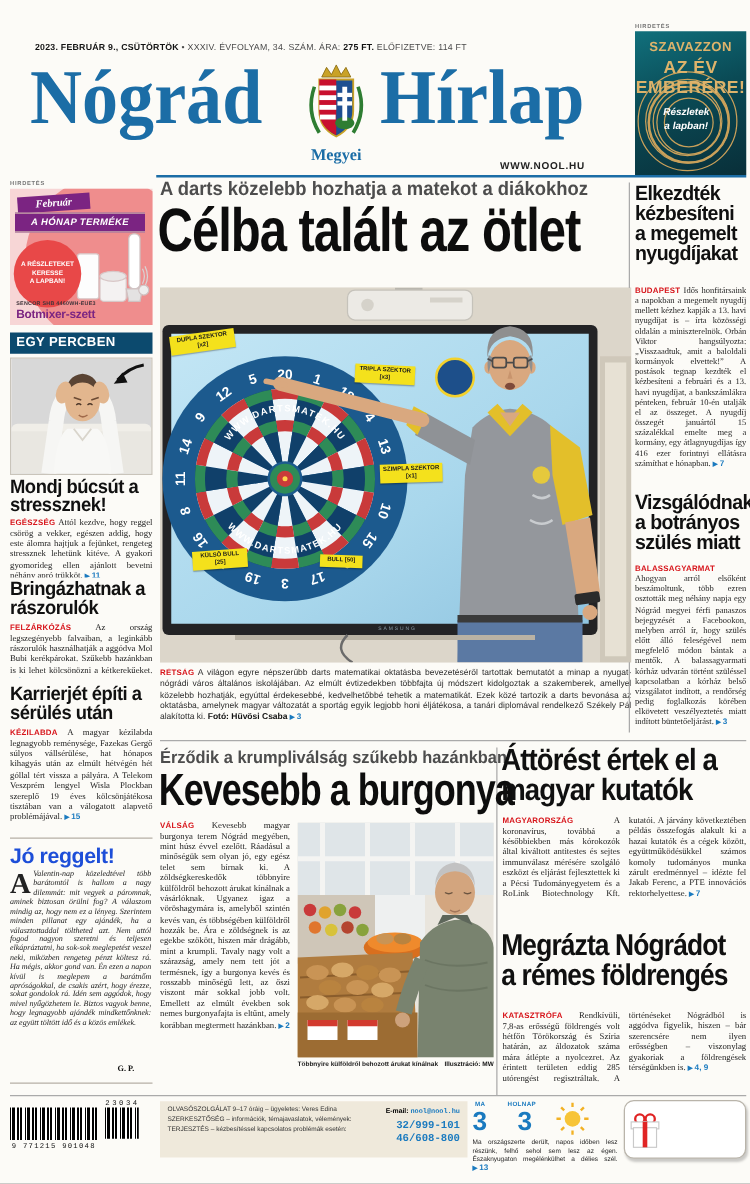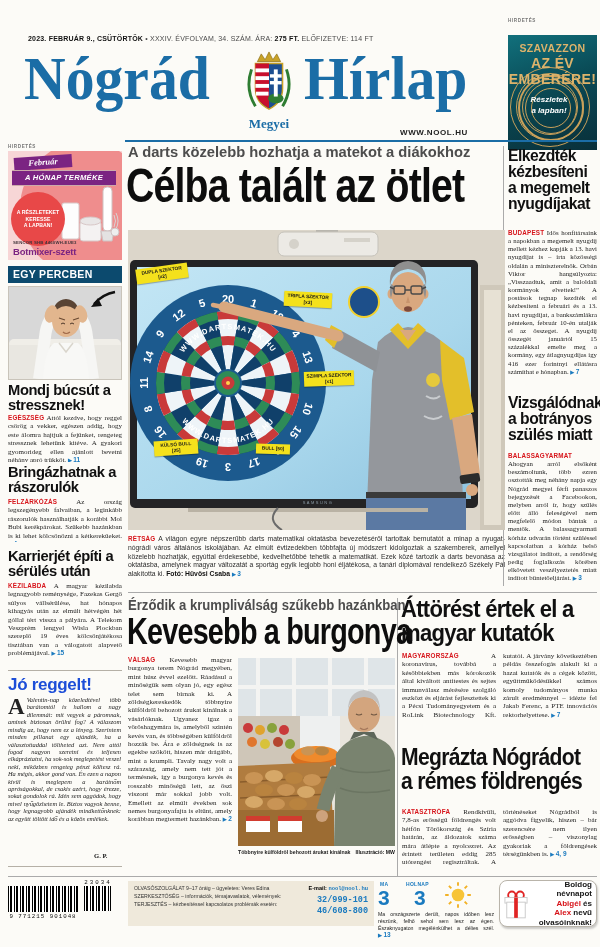--- a/index.html
+++ b/index.html
@@ -43,21 +43,21 @@
   .ntext{font-size:8px;font-weight:bold;line-height:1.18;color:#161616;text-align:right;flex:1;}
   .bars{background:repeating-linear-gradient(90deg,#000 0 1px,#fff 1px 2px,#000 2px 4px,#fff 4px 6px);}
   .bdig{font-family:"Liberation Mono",monospace;font-size:5.8px;color:#111;letter-spacing:1px;text-align:center;}
   .adbox{background:#f7d6d6;overflow:hidden;}
   .blob{position:absolute;border-radius:50%;background:#ef8d8d;}
   .ribbon1{position:absolute;background:#7b2482;color:#fff;font-family:"Liberation Serif",serif;font-style:italic;font-weight:bold;font-size:8.5px;text-align:center;transform:rotate(-4deg);line-height:13px;}
   .ribbon2{position:absolute;background:#7b2482;color:#fff;font-style:italic;font-weight:bold;font-size:7.6px;text-align:center;line-height:14px;letter-spacing:.3px;border-top:1px solid #caa;border-bottom:1px solid #caa;}
   .adcirc{position:absolute;width:54px;height:54px;border-radius:50%;background:#e84848;color:#fff;font-weight:bold;font-size:5.2px;line-height:1.3;text-align:center;display:flex;align-items:center;justify-content:center;padding:2px;box-sizing:border-box;}
   .admodel{position:absolute;font-size:4.3px;font-weight:bold;color:#40343a;letter-spacing:.2px;}
   .adname{position:absolute;font-size:9.5px;font-weight:bold;color:#7b2482;letter-spacing:-.2px;}
-  .promo{background:linear-gradient(160deg,#11707c,#0a4a55 45%,#092f39);overflow:hidden;margin-top:10px;}
+  .promo{background:linear-gradient(160deg,#11707c,#0a4a55 45%,#092f39);overflow:hidden;}
   .promo .g1{position:absolute;left:0;right:0;text-align:center;color:#ddb36b;font-weight:bold;letter-spacing:.4px;}
   .rings{position:absolute;border:2px solid #c9a05a;border-radius:50%;}
   .rings::before,.rings::after{content:"";position:absolute;border:1px solid #c9a05a;border-radius:50%;}
   .rings::before{inset:5px;}
   .rings::after{inset:11px;}
   .ptxt{position:absolute;color:#fff;font-style:italic;font-weight:bold;font-size:8px;text-align:center;z-index:2;}
   .vr{background:#aaa;width:1px;}
   .hr2{background:#aaa;height:1px;}
   .pcap{display:flex;justify-content:space-between;font-size:5.2px;font-weight:bold;color:#222;white-space:nowrap;overflow:hidden;}
 </style>
@@ -144,21 +144,21 @@
     <path d="M52 37 q2 -2 4 0 M61 37 q2 -2 4 0" stroke="#4a3527" stroke-width="1" fill="none"></path>
     <path d="M54 45 q3 3 7 0" stroke="#a06a4a" stroke-width="1.2" fill="none"></path>
     <path d="M106 5 Q94 7 85 17" stroke="#111" stroke-width="2.4" fill="none"></path>
     <path d="M89 11 L82 20 L93 19 Z" fill="#111"></path>
   </svg>
 
   <div class="abs t" style="left:8px;top:382px;width:120px;font-size:15.5px;">Mondj búcsút a stressznek!</div>
   <p class="abs body" style="left:8px;top:414px;width:114px;height:48px;margin:0;"><span class="tag">EGÉSZSÉG</span> <span>Attól kezdve, hogy reggel csörög a vekker, egészen addig, hogy este álomra hajtjuk a fejünket, rengeteg stressznek lehetünk kitéve. A gyakori gyomorideg ellen ajánlott bevetni néhány apró trükköt.</span> <span class="pg">11</span></p>
 
   <div class="abs t" style="left:8px;top:464px;width:120px;font-size:15.5px;">Bringázhatnak a rászorulók</div>
-  <p class="abs body" style="left:8px;top:498px;width:114px;height:44px;margin:0;"><span class="tag">FELZÁRKÓZÁS</span> <span>Az ország legszegényebb falvaiban, a leginkább rászorulók használhatják a korábbi Mol Bubi kerékpárokat. Szűkebb hazánkban is ki lehet kölcsönözni a kétkerekűeket.</span> <span class="pg">4</span></p>
+  <p class="abs body" style="left:8px;top:498px;width:114px;height:44px;margin:0;"><span class="tag">FELZÁRKÓZÁS</span> <span>Az ország legszegényebb falvaiban, a leginkább rászorulók használhatják a aggódva Mol Bubi kerékpárokat. Szűkebb hazánkban is ki lehet kölcsönözni a kétkerekűeket.</span> <span class="pg">4</span></p>
 
   <div class="abs t" style="left:8px;top:548px;width:120px;font-size:15.5px;">Karrierjét építi a sérülés után</div>
   <p class="abs body" style="left:8px;top:582px;width:114px;height:84px;margin:0;"><span class="tag">KÉZILABDA</span> <span>A magyar kézilabda legnagyobb reménysége, Fazekas Gergő súlyos vállsérülése, hat hónapos kihagyás után az elmúlt hétvégén hét góllal tért vissza a pályára. A Telekom Veszprém lengyel Wisla Plockban szereplő 19 éves kölcsönjátékosa tisztában van a válogatott alapvető problémájával.</span> <span class="pg">15</span></p>
 
   <div class="abs grule" style="left:8px;top:670px;width:114px;height:1px;"></div>
   <div class="abs jor" style="left:8px;top:675px;">Jó reggelt!</div>
   <div class="abs edi" style="left:8px;top:696px;width:113px;height:162px;">
     <span class="dc">A</span><span>Valentin-nap közeledtével több barátomtól is hallom a nagy dilemmát: mit vegyek a páromnak, aminek biztosan örülni fog? A válaszom mindig az, hogy nem ez a lényeg. Szerintem minden pillanat egy ajándék, ha a választottaddal töltheted azt. Nem attól fogod nagyon szeretni és teljesen elkápráztatni, ha sok-sok meglepetést veszel neki, miközben rengeteg pénzt költesz rá. Ha mégis, akkor gond van. Én ezen a napon kívül is meglepem a barátnőm apróságokkal, de csakis azért, hogy érezze, sokat gondolok rá. Idén sem aggódok, hogy mivel nyűgözhetem le. Biztos vagyok benne, hogy legnagyobb ajándék mindkettőnknek: az együtt töltött idő és a közös emlékek.</span>
   </div>
   <div class="abs sign" style="left:94px;top:852px;">G. P.</div>
@@ -426,21 +426,15 @@
   <p class="abs wtxt" style="left:378px;top:911px;width:116px;margin:0;"><span>Ma országszerte derült, napos időben lesz részünk, felhő sehol sem lesz az égen. Északnyugaton megélénkülhet a délies szél.</span> <span class="pg">13</span></p>
 
   <div class="abs nbox" style="left:499px;top:880px;width:98px;height:47px;box-sizing:border-box;">
     <svg width="24" height="30" viewBox="0 0 26 32" style="flex:none;">
       <circle cx="8.5" cy="6.5" r="4" fill="none" stroke="#e02424" stroke-width="2"></circle>
       <circle cx="17.5" cy="6.5" r="4" fill="none" stroke="#e02424" stroke-width="2"></circle>
       <rect x="1" y="9" width="24" height="6" fill="#fff" stroke="#c9c9c9"></rect>
       <rect x="3" y="14" width="20" height="17" fill="#fff" stroke="#c9c9c9"></rect>
       <rect x="11" y="9" width="4" height="22" fill="#e02424"></rect>
     </svg>
-    <div class="ntext">
-      <div>Boldog névnapot</div>
-      <div><span class="nname">Abigél</span><span> és</span></div>
-      <div><span class="nname">Alex</span><span> nevű</span></div>
-      <div>olvasóinknak!</div>
-    </div>
   </div>
 
 </div>
 
 </body></html>

